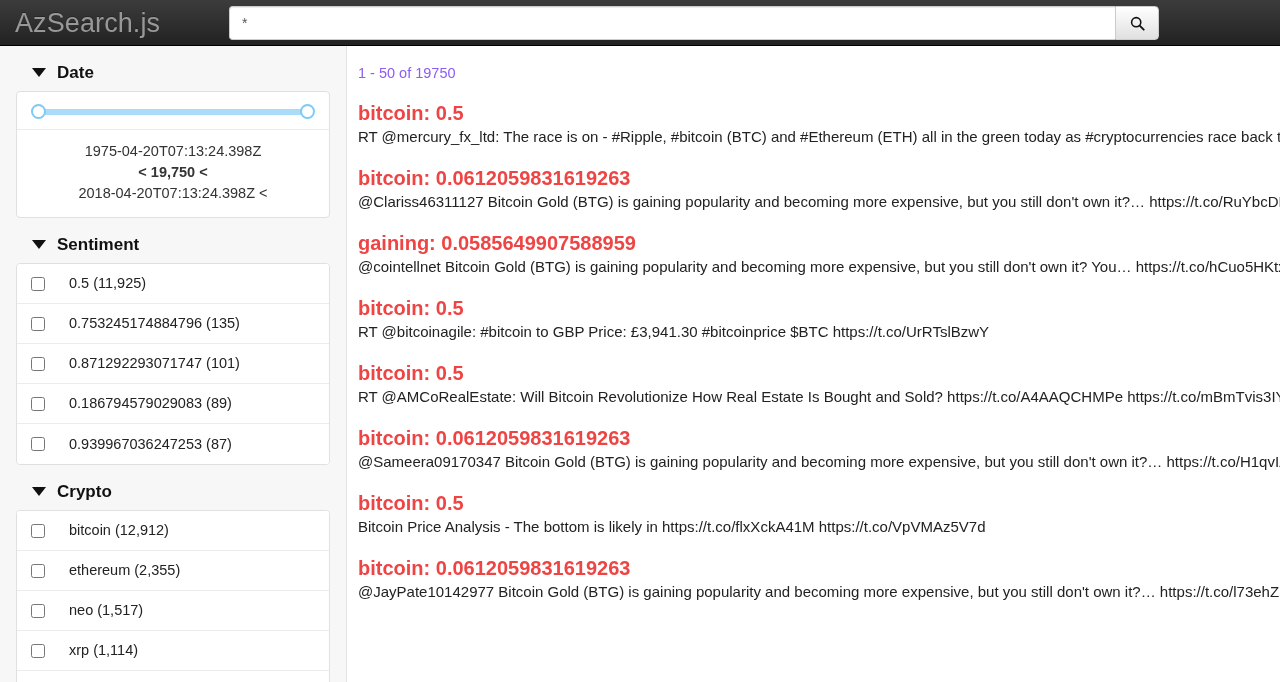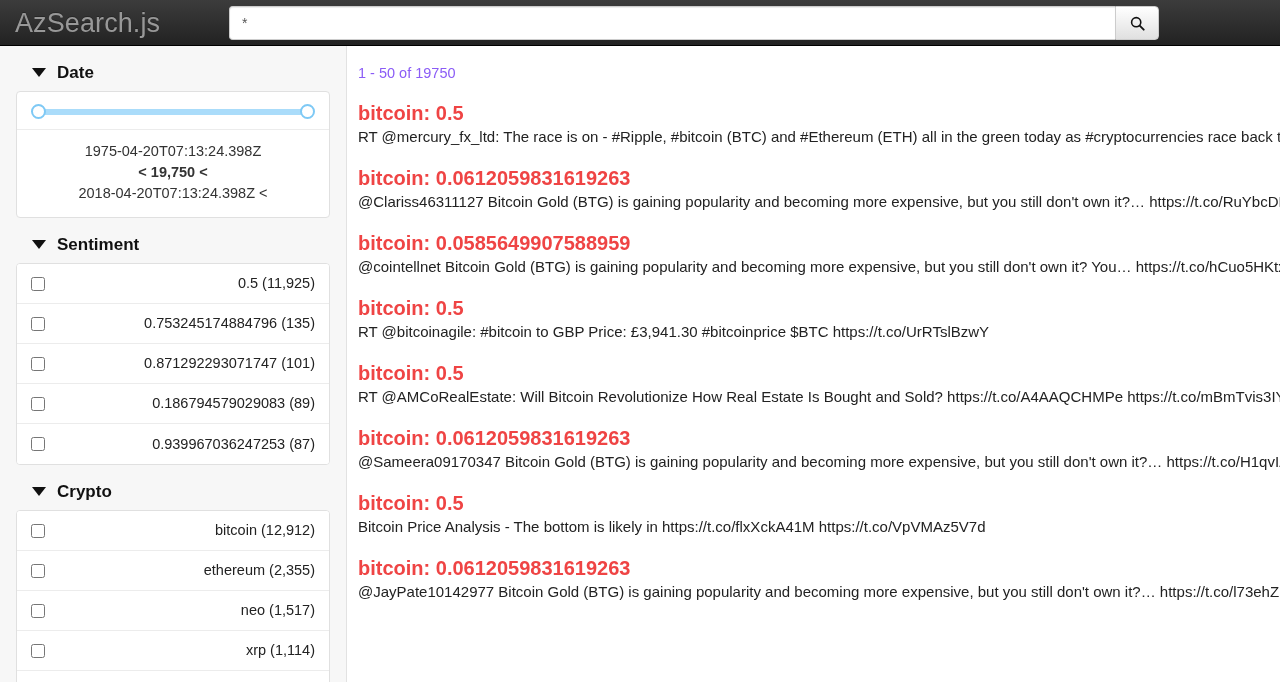--- a/index.html
+++ b/index.html
@@ -150,27 +150,26 @@
     color: #333;
     font-size: 14.5px;
     line-height: 21px;
   }
   .range-labels .mid { font-weight: bold; }
 
   
   .facet-item {
     display: flex;
     align-items: center;
-    gap: 5px;
+    gap: 24px;
     height: 40px;
     padding: 0 14px;
     border-bottom: 1px solid #ececec;
     background: #ffffff;
     cursor: pointer;
-    justify-content: space-between;
   }
   .facet-item:last-child { border-bottom: none; }
   .facet-item input[type=checkbox] {
     width: 14px; height: 14px;
     margin: 0;
     flex: none;
     cursor: pointer;
   }
   .facet-label {
     font-size: 14.5px;
@@ -312,21 +311,21 @@
 
       <div class="result-item">
         <div class="result-title">bitcoin: 0.5</div>
         <div class="result-desc">RT @mercury_fx_ltd: The race is on - #Ripple, #bitcoin (BTC) and #Ethereum (ETH) all in the green today as #cryptocurrencies race back to t…</div>
       </div>
       <div class="result-item">
         <div class="result-title">bitcoin: 0.0612059831619263</div>
         <div class="result-desc">@Clariss46311127 Bitcoin Gold (BTG) is gaining popularity and becoming more expensive, but you still don't own it?… https://t.co/RuYbcDEG1l</div>
       </div>
       <div class="result-item">
-        <div class="result-title">bitcoin: 0.0585649907588959</div>
+        <div class="result-title">gaining: 0.0585649907588959</div>
         <div class="result-desc">@cointellnet Bitcoin Gold (BTG) is gaining popularity and becoming more expensive, but you still don't own it? You… https://t.co/hCuo5HKtxW</div>
       </div>
       <div class="result-item">
         <div class="result-title">bitcoin: 0.5</div>
         <div class="result-desc">RT @bitcoinagile: #bitcoin to GBP Price: £3,941.30 #bitcoinprice $BTC https://t.co/UrRTslBzwY</div>
       </div>
       <div class="result-item">
         <div class="result-title">bitcoin: 0.5</div>
         <div class="result-desc">RT @AMCoRealEstate: Will Bitcoin Revolutionize How Real Estate Is Bought and Sold? https://t.co/A4AAQCHMPe https://t.co/mBmTvis3IY</div>
       </div>

